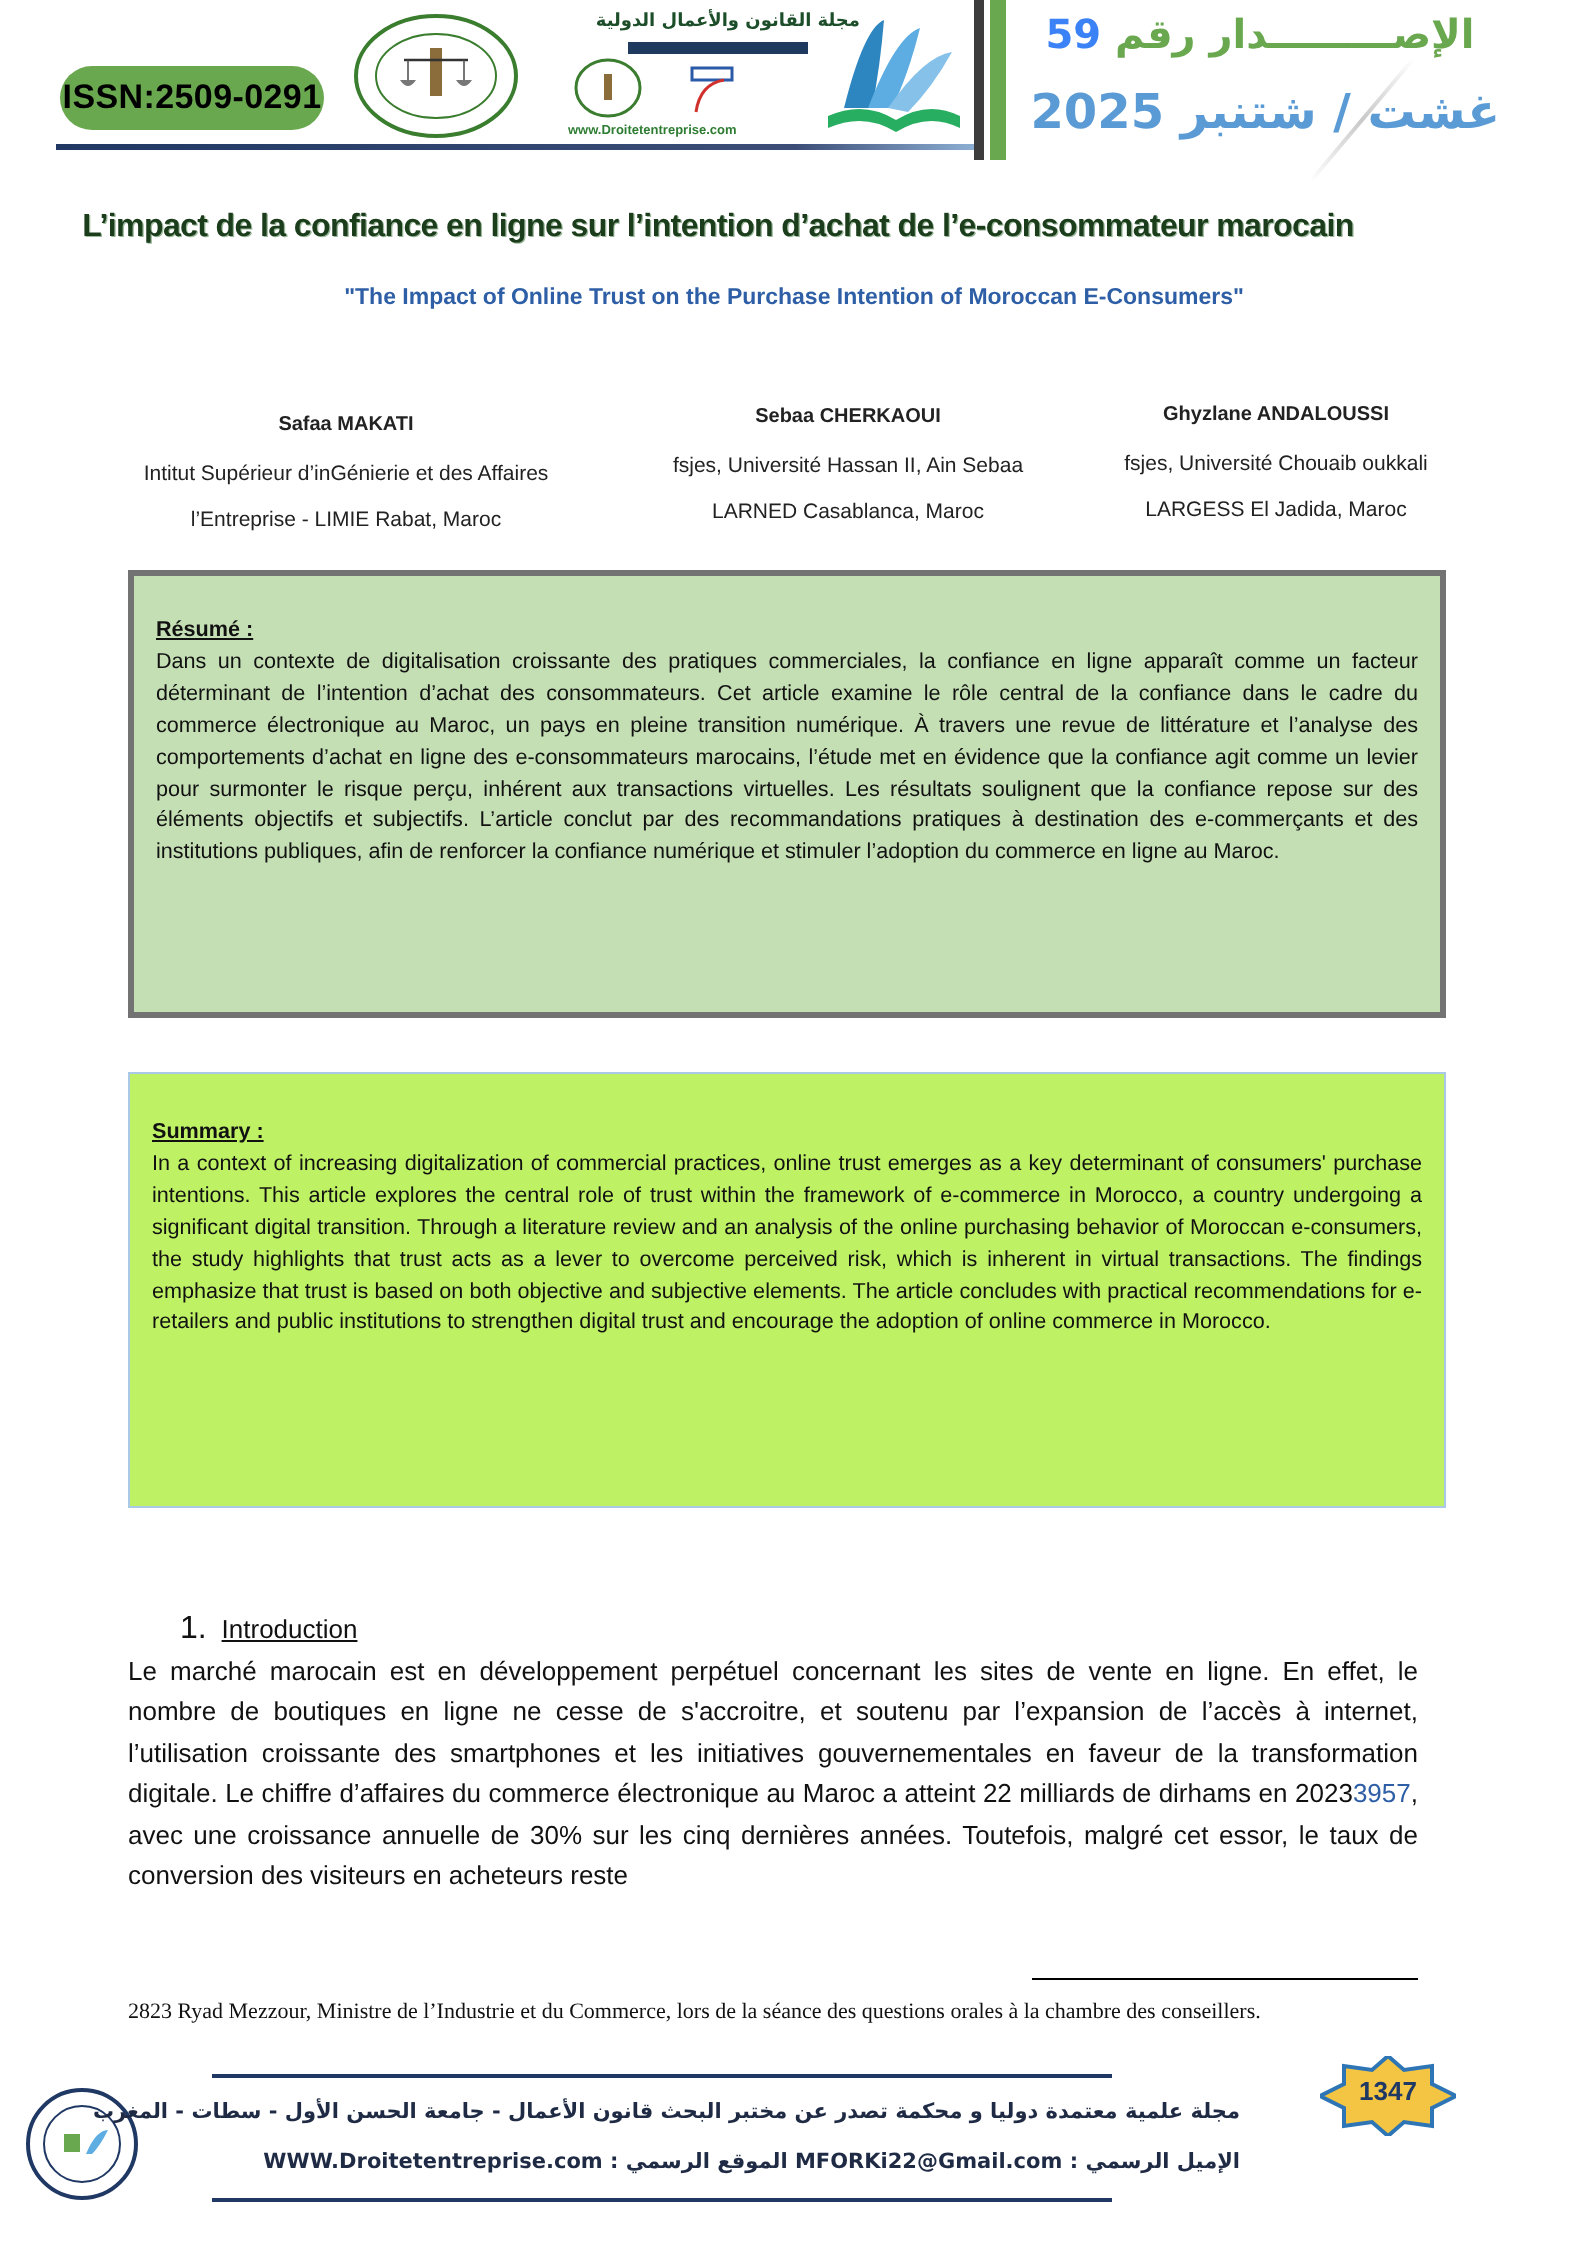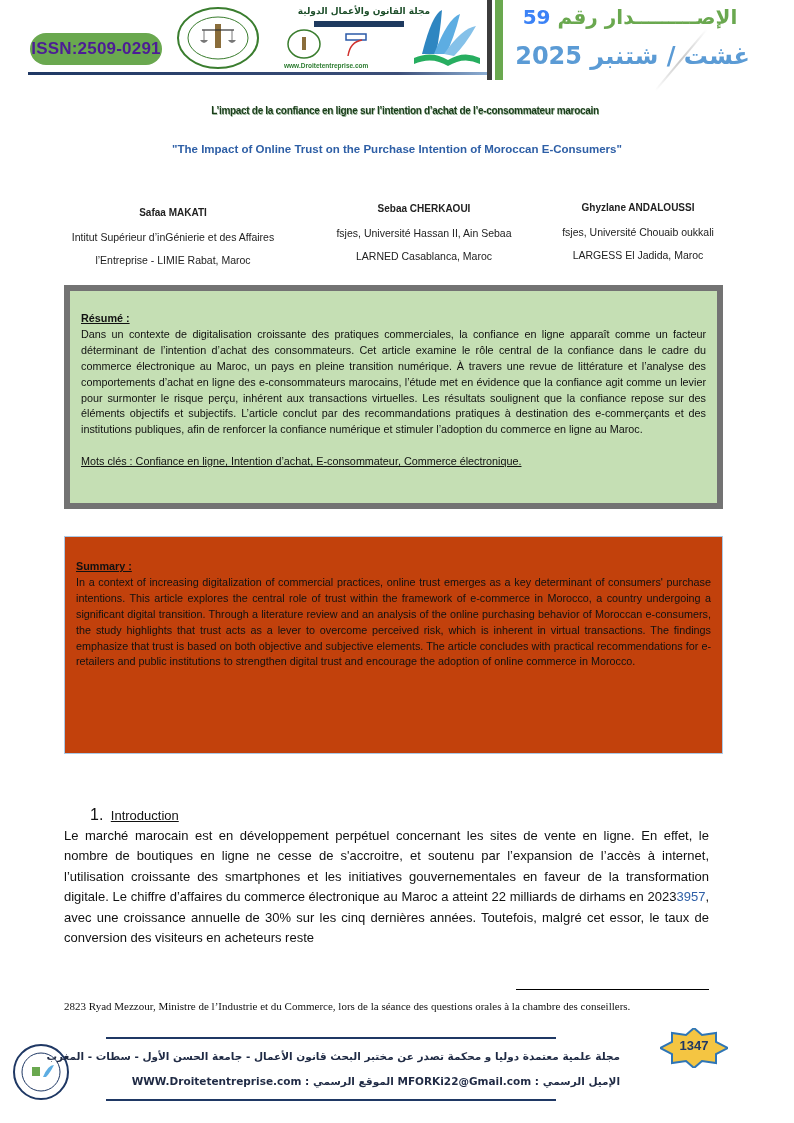--- a/index.html
+++ b/index.html
@@ -1,21 +1,21 @@
 <!DOCTYPE html>
 <html><head>
 <meta charset="utf-8">
 <style>
   html, body { margin: 0; padding: 0; background: #ffffff; }
   body { width: 794px; height: 1123px; position: relative; overflow: hidden;
          font-family: "Liberation Sans", sans-serif; color: #111; }
 
   
   .issn { position: absolute; left: 30px; top: 33px; width: 132px; height: 32px;
-          background: #6aa84f; border-radius: 16px; color: #4c1d95; font-size: 17px;
+          background: #6aa84f; border-radius: 16px; color: #000000; font-size: 17px;
           font-weight: bold; display: flex; align-items: center; justify-content: center;
           letter-spacing: 0.2px; }
   .header-rule { position: absolute; left: 28px; top: 72px; width: 462px; height: 3px;
           background: linear-gradient(to right, #1f3864, #3c4e78 80%, #8fb1d6); }
   .logo-seal { position: absolute; left: 176px; top: 6px; width: 84px; height: 64px; }
   .journal-logo { position: absolute; left: 282px; top: 4px; width: 200px; height: 66px; }
   .journal-logo .jtitle { position: absolute; right: 52px; top: 2px; font-size: 9px; color: #1d4e2a;
           font-family: "DejaVu Sans", sans-serif; direction: rtl; white-space: nowrap; font-weight: bold; }
   .journal-logo .jsub { position: absolute; left: 32px; top: 17px; width: 90px; height: 6px; background: #1e3a5f; }
   .journal-logo .jurl { position: absolute; left: 2px; top: 58px; font-size: 6.5px; color: #2e7d32;
@@ -27,38 +27,38 @@
           color: #6aa84f; direction: rtl; white-space: nowrap; }
   .issue-num .num { color: #3b82f6; }
   .issue-date { position: absolute; left: 510px; top: 42px; width: 240px; text-align: right;
           font-family: "DejaVu Sans", sans-serif; font-weight: bold; font-size: 24px;
           color: #5b9bd5; direction: rtl; white-space: nowrap; }
   .diag { position: absolute; left: 680px; top: 20px; width: 2px; height: 80px;
           background: linear-gradient(#ffffff, #c8c8c8, #ffffff); transform: rotate(40deg); }
 
   
   .title-fr { position: absolute; left: 0; width: 718px; top: 105px; text-align: center;
-          font-size: 10px; font-weight: bold; color: #1b3d1b; letter-spacing: -0.3px;
-          text-shadow: 0.6px 0.6px 0 #9bb89b; padding-left: 46px; }
+          font-size: 16px; font-weight: bold; color: #1b3d1b; letter-spacing: -0.3px;
+          text-shadow: 0.6px 0.6px 0 #9bb89b; }
   .title-en { position: absolute; left: 0; width: 794px; top: 143px; text-align: center;
           font-size: 11.5px; font-weight: bold; color: #2e5fa6; }
 
   
   .author { position: absolute; text-align: center; font-size: 10.5px; color: #222; }
   .author .name { font-weight: bold; font-size: 10px; margin-bottom: 13px; }
   .author .line { margin-bottom: 11px; white-space: nowrap; }
   .a1 { left: 50px; width: 246px; top: 207px; }
   .a2 { left: 320px; width: 208px; top: 203px; }
   .a3 { left: 538px; width: 200px; top: 202px; }
 
   
   .box { position: absolute; left: 64px; width: 659px; box-sizing: border-box;
          padding: 20px 11px 0 11px; font-size: 10.8px; line-height: 15.9px; color: #111; }
-  .box-fr { top: 285px; height: 224px; background: #c5dfb4; border: 6px solid #737373; }
-  .box-en { top: 536px; height: 218px; background: #c2410c; border: 1px solid #aac9e6; padding-top: 22px; }
+  .box-fr { top: 285px; height: 224px; background: #c5dfb4; border: 3px solid #737373; }
+  .box-en { top: 536px; height: 218px; background: #bef264; border: 1px solid #aac9e6; padding-top: 22px; }
   .box .heading { font-weight: bold; text-decoration: underline; }
   .box p { margin: 0; text-align: justify; }
   .box .kw { text-decoration: underline; margin-top: 16px; }
 
   
   .section-head { position: absolute; left: 90px; top: 806px; font-size: 16px; color: #111; }
   .section-head .label { font-size: 13px; text-decoration: underline; margin-left: 3px; }
   .body-text { position: absolute; left: 64px; width: 645px; top: 826px; font-size: 13px;
          line-height: 20.4px; text-align: justify; color: #111; }
   .body-text .fnref { color: #2e5fa6; }
@@ -146,21 +146,20 @@
 </div>
 <div class="author a3">
   <div class="name">Ghyzlane ANDALOUSSI</div>
   <div class="line">fsjes, Université Chouaib oukkali</div>
   <div class="line">LARGESS El Jadida, Maroc</div>
 </div>
 
 <div class="box box-fr">
   <div class="heading">Résumé :</div>
   <p>Dans un contexte de digitalisation croissante des pratiques commerciales, la confiance en ligne apparaît comme un facteur déterminant de l’intention d’achat des consommateurs. Cet article examine le rôle central de la confiance dans le cadre du commerce électronique au Maroc, un pays en pleine transition numérique. À travers une revue de littérature et l’analyse des comportements d’achat en ligne des e-consommateurs marocains, l’étude met en évidence que la confiance agit comme un levier pour surmonter le risque perçu, inhérent aux transactions virtuelles. Les résultats soulignent que la confiance repose sur des éléments objectifs et subjectifs. L’article conclut par des recommandations pratiques à destination des e-commerçants et des institutions publiques, afin de renforcer la confiance numérique et stimuler l’adoption du commerce en ligne au Maroc.</p>
-  <div class="kw">Mots clés : Confiance en ligne, Intention d’achat, E-consommateur, Commerce électronique.</div>
 </div>
 
 <div class="box box-en">
   <div class="heading">Summary :</div>
   <p>In a context of increasing digitalization of commercial practices, online trust emerges as a key determinant of consumers' purchase intentions. This article explores the central role of trust within the framework of e-commerce in Morocco, a country undergoing a significant digital transition. Through a literature review and an analysis of the online purchasing behavior of Moroccan e-consumers, the study highlights that trust acts as a lever to overcome perceived risk, which is inherent in virtual transactions. The findings emphasize that trust is based on both objective and subjective elements. The article concludes with practical recommendations for e-retailers and public institutions to strengthen digital trust and encourage the adoption of online commerce in Morocco.</p>
 </div>
 
 <div class="section-head">
   <span>1.</span>
   <span class="label">Introduction</span>

